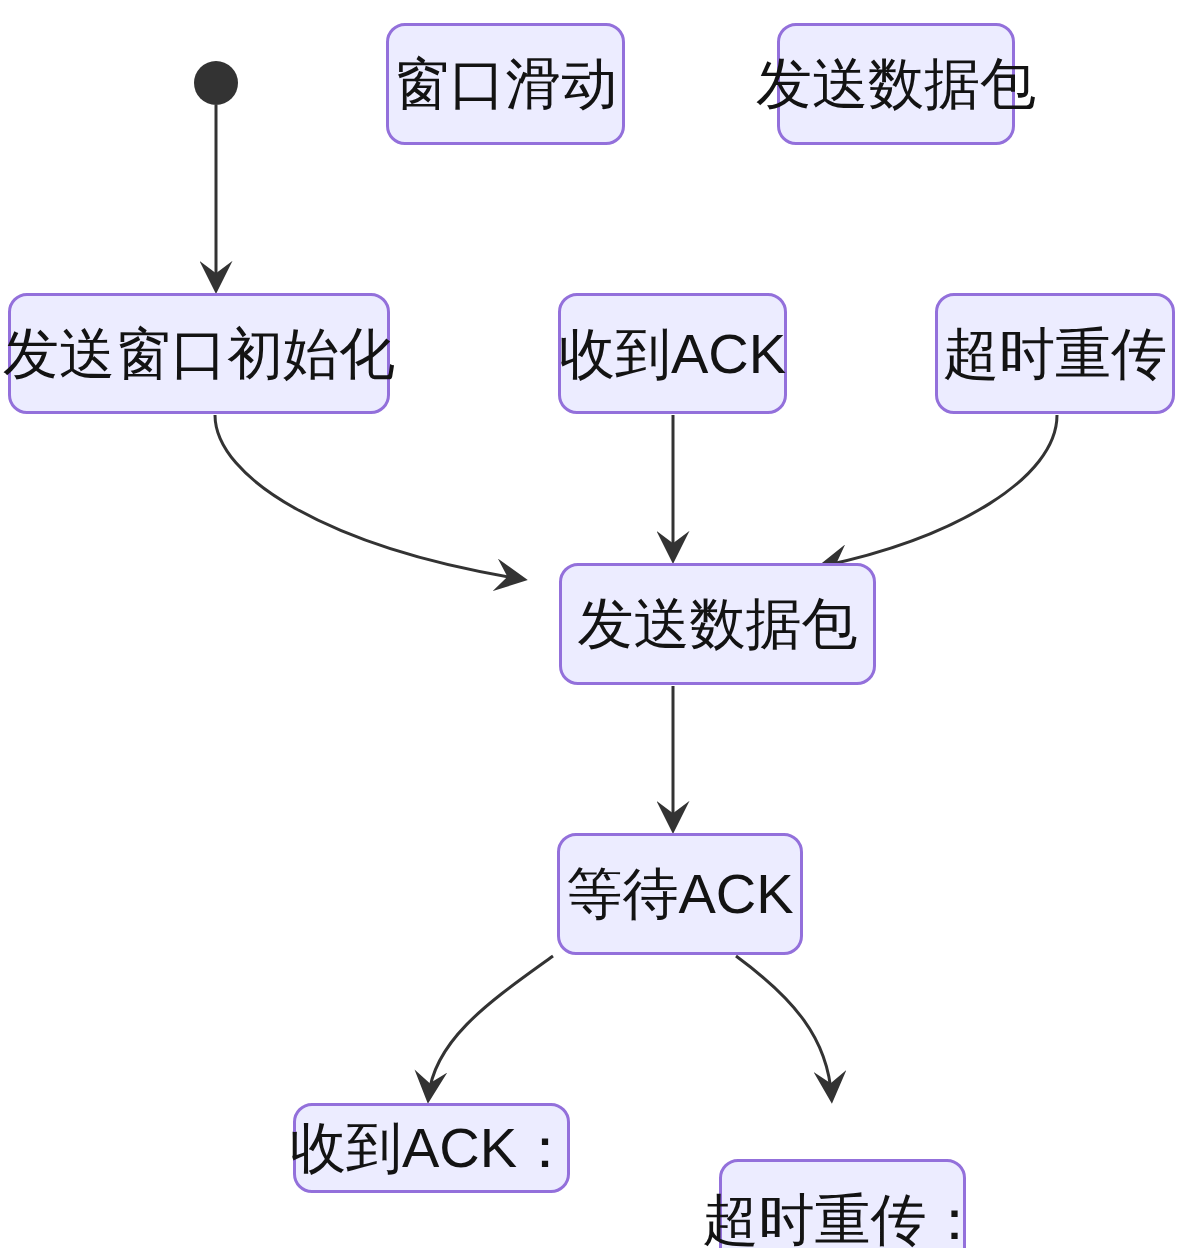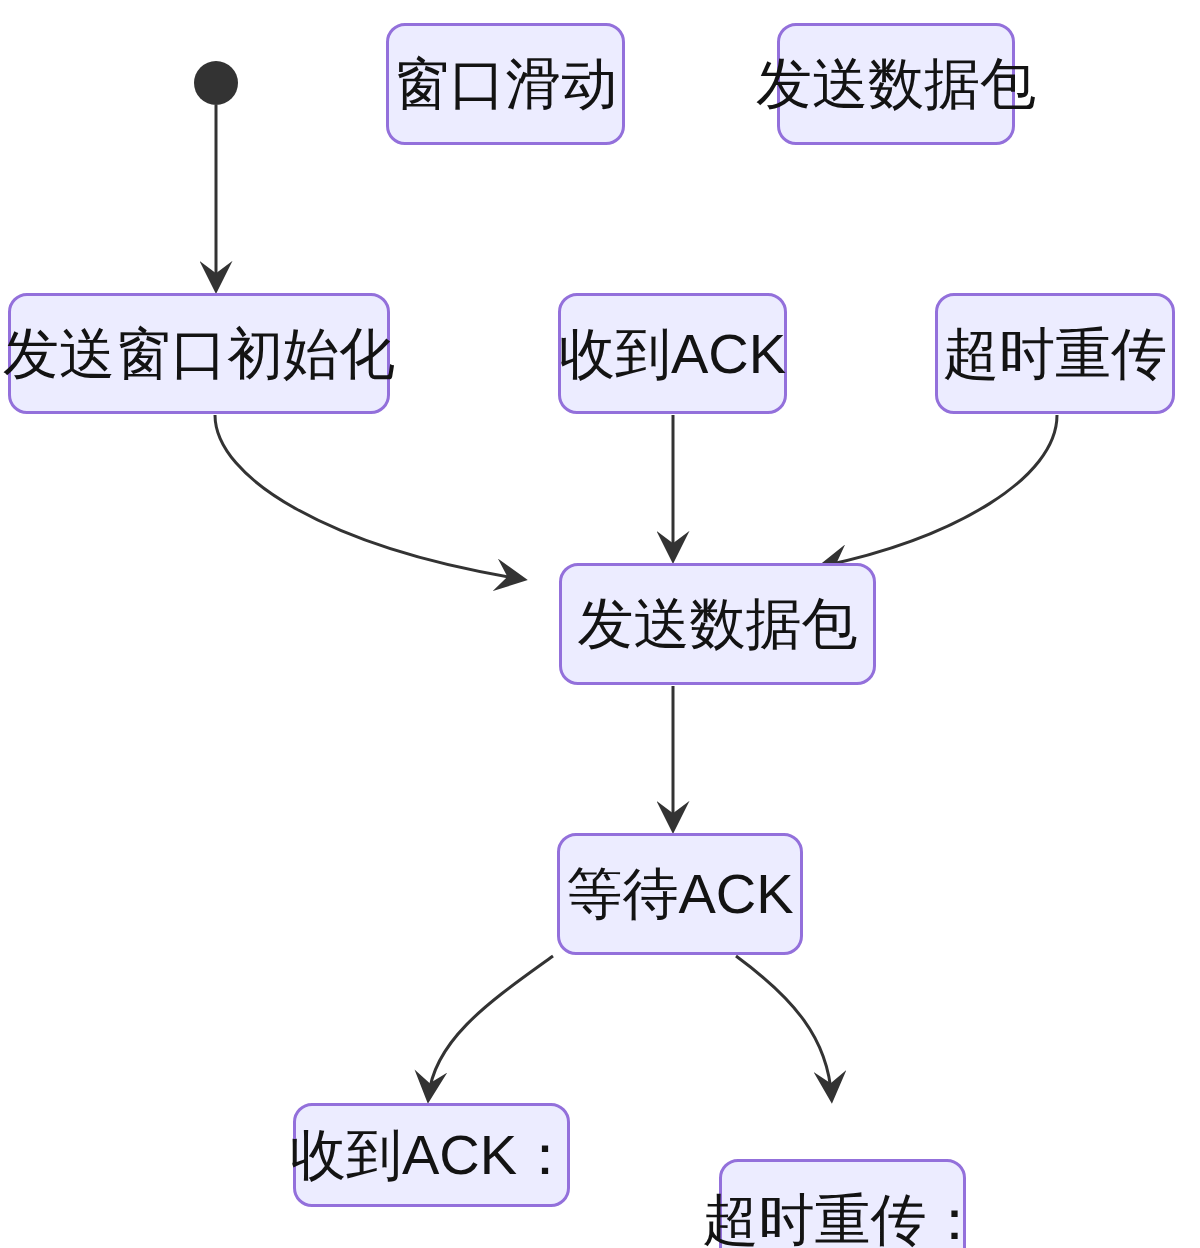--- a/index.html
+++ b/index.html
@@ -45,21 +45,21 @@
     border-radius: 50%;
     background: #333333;
   }
   #n-window-slide            { left: 386px; top: 23px;   width: 239px; height: 122px; }
   #n-trigger-retransmit      { left: 777px; top: 23px;   width: 238px; height: 122px; }
   #n-send-window-init        { left: 8px;  top: 293px;  width: 382px; height: 121px; }
   #n-receive-ack             { left: 558px; top: 293px;  width: 229px; height: 121px; text-align: right; }
   #n-timeout-retransmit      { left: 935px; top: 293px;  width: 240px; height: 121px; align-items: center; }
   #n-send-packet             { left: 559px; top: 563px;  width: 317px; height: 122px; }
   #n-wait-ack                { left: 557px; top: 833px;  width: 246px; height: 122px; }
-  #n-receive-ack-result      { left: 293px; top: 1103px; width: 277px; height: 104px; }
+  #n-receive-ack-result      { left: 293px; top: 1103px; width: 277px; height: 90px; }
   #n-timeout-retransmit-result { left: 719px; top: 1159px; width: 247px; height: 122px; }
   .edge-path {
     stroke: #333333;
     stroke-width: 3;
     fill: none;
   }
 </style>
 </head>
 <body>
 

